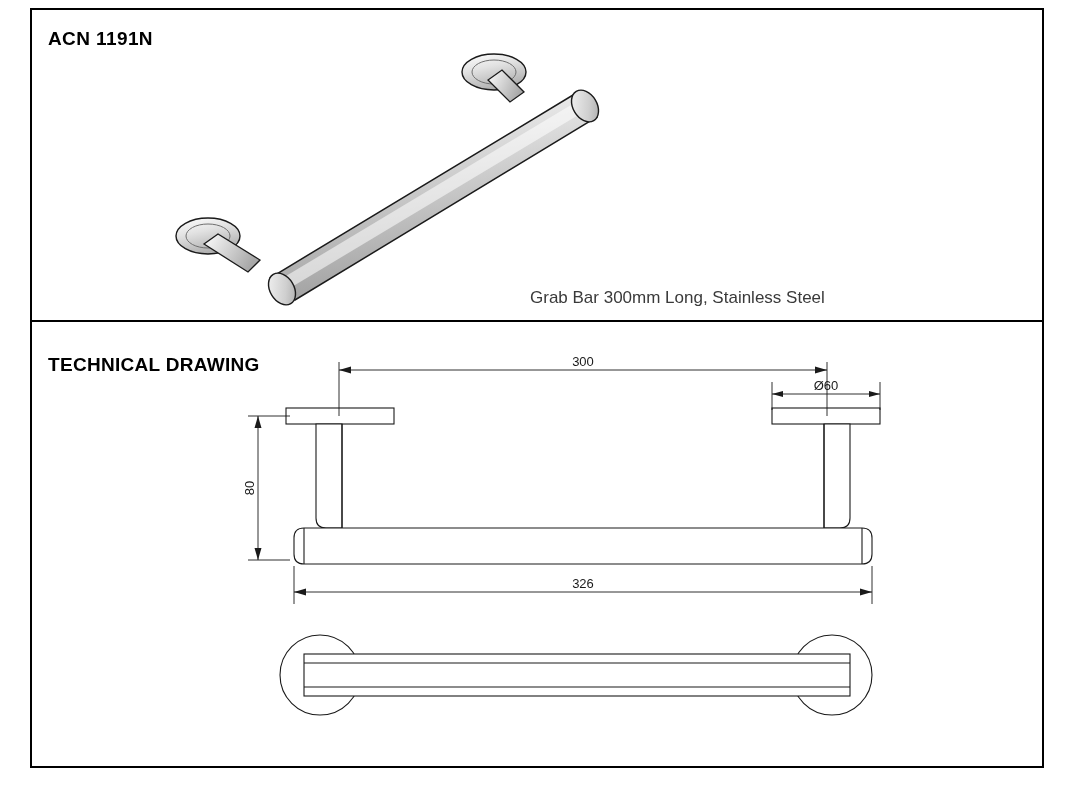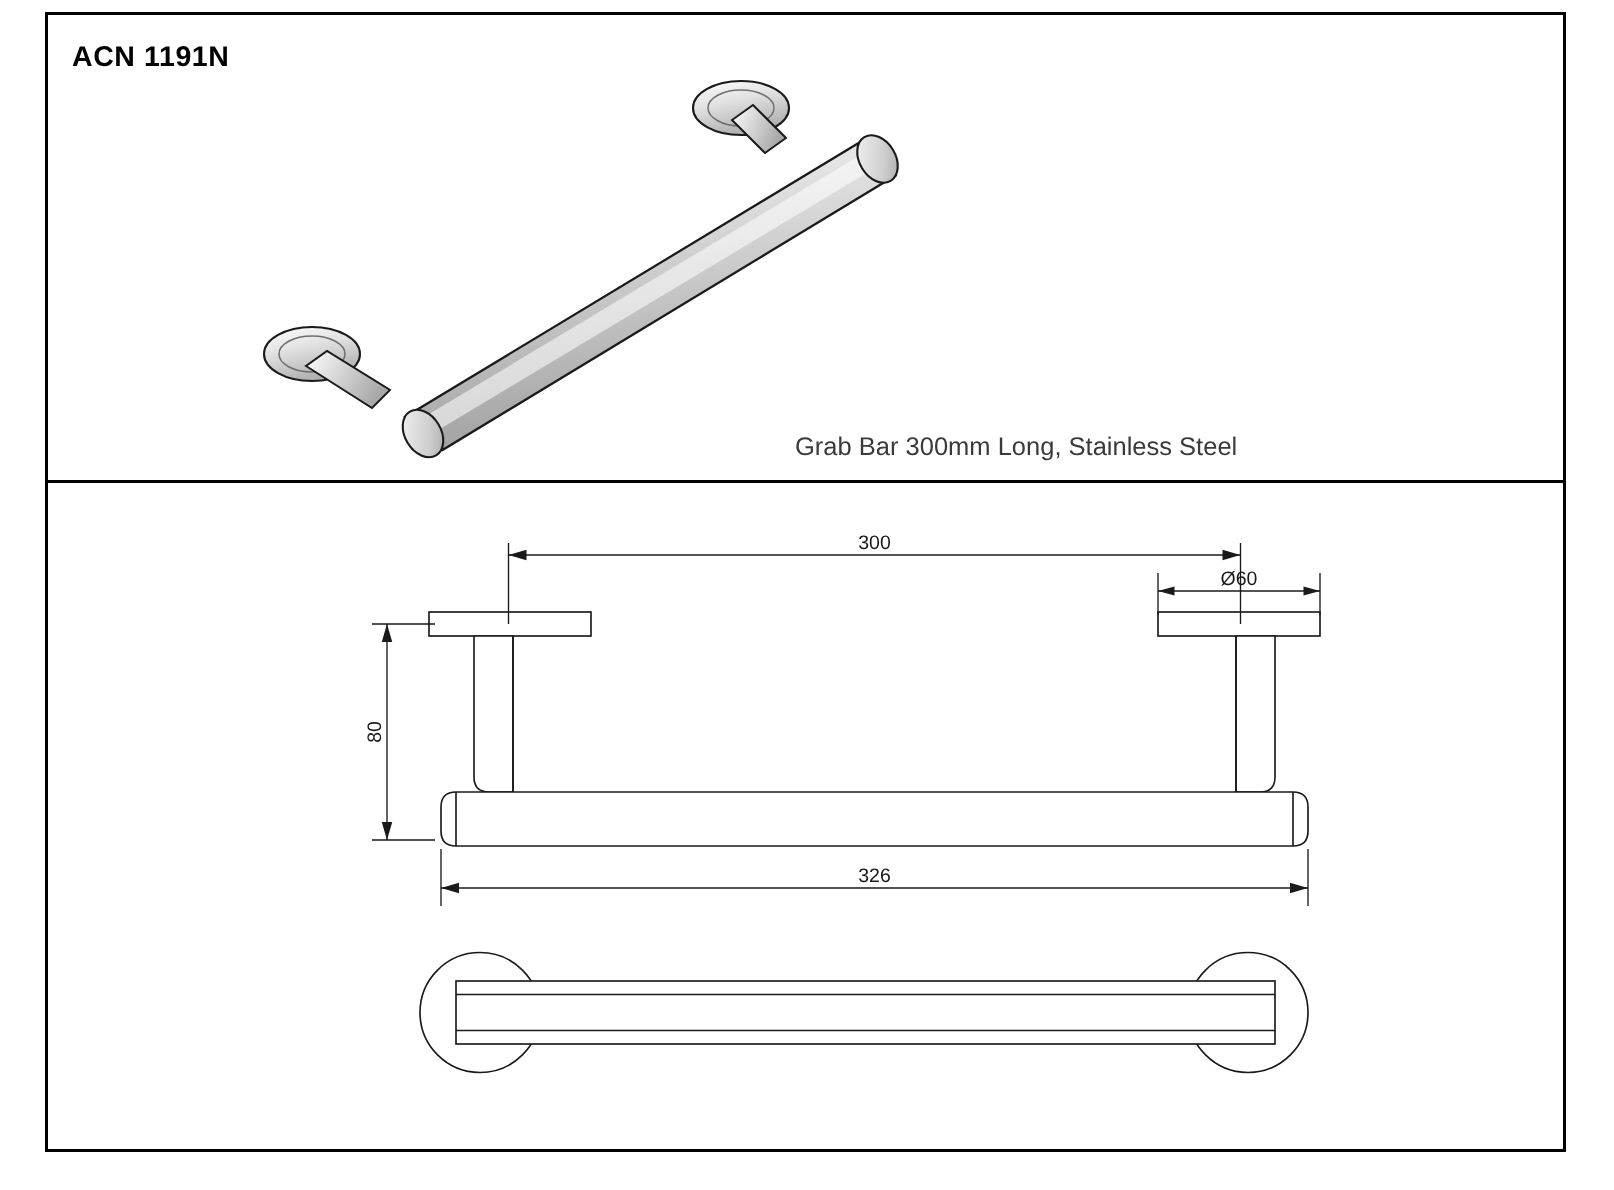--- a/index.html
+++ b/index.html
@@ -149,20 +149,21 @@
         <ellipse cx="176" cy="226" rx="22" ry="12" fill="none" stroke="#6f6f6f" stroke-width="1"></ellipse>
         <path d="M 172 234 L 216 262 L 228 250 L 186 224 Z" fill="url(#postGrad)" stroke="#1a1a1a" stroke-width="1.3"></path>
       </g>
     </svg>
 
     <div id="product-desc">Grab Bar 300mm Long, Stainless Steel</div>
   </div>
 
   <div id="panel-technical">
 
+    <div id="technical-title">TECHNICAL DRAWING</div>
 
     <svg class="svg-layer" width="1010" height="446" viewBox="0 0 1010 446">
       <g stroke="#1a1a1a" fill="none" stroke-width="1.1">
 
         <g>
 
           <rect x="254" y="86" width="108" height="16" fill="#ffffff"></rect>
 
           <path d="M 284 102 L 284 196 Q 284 206 294 206 L 310 206 L 310 102 Z" fill="#ffffff"></path>
           <line x1="310" y1="102" x2="310" y2="206"></line>

